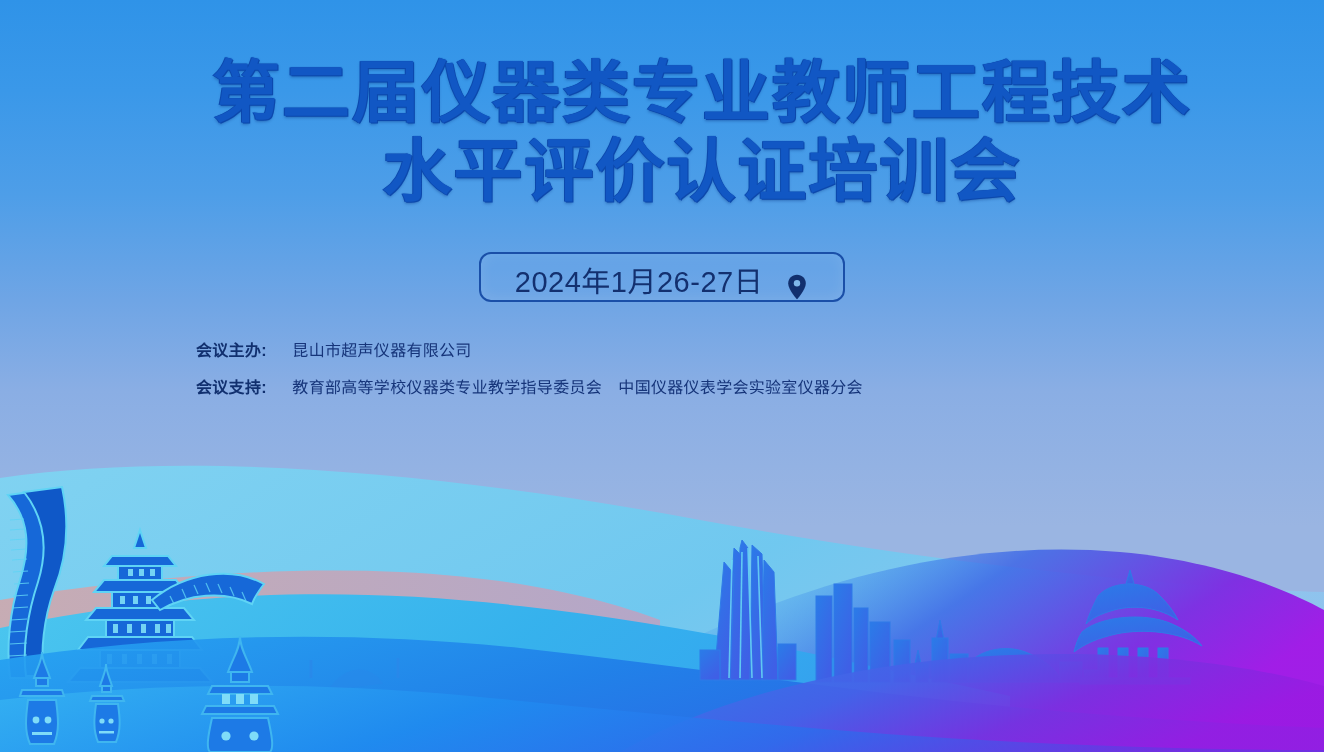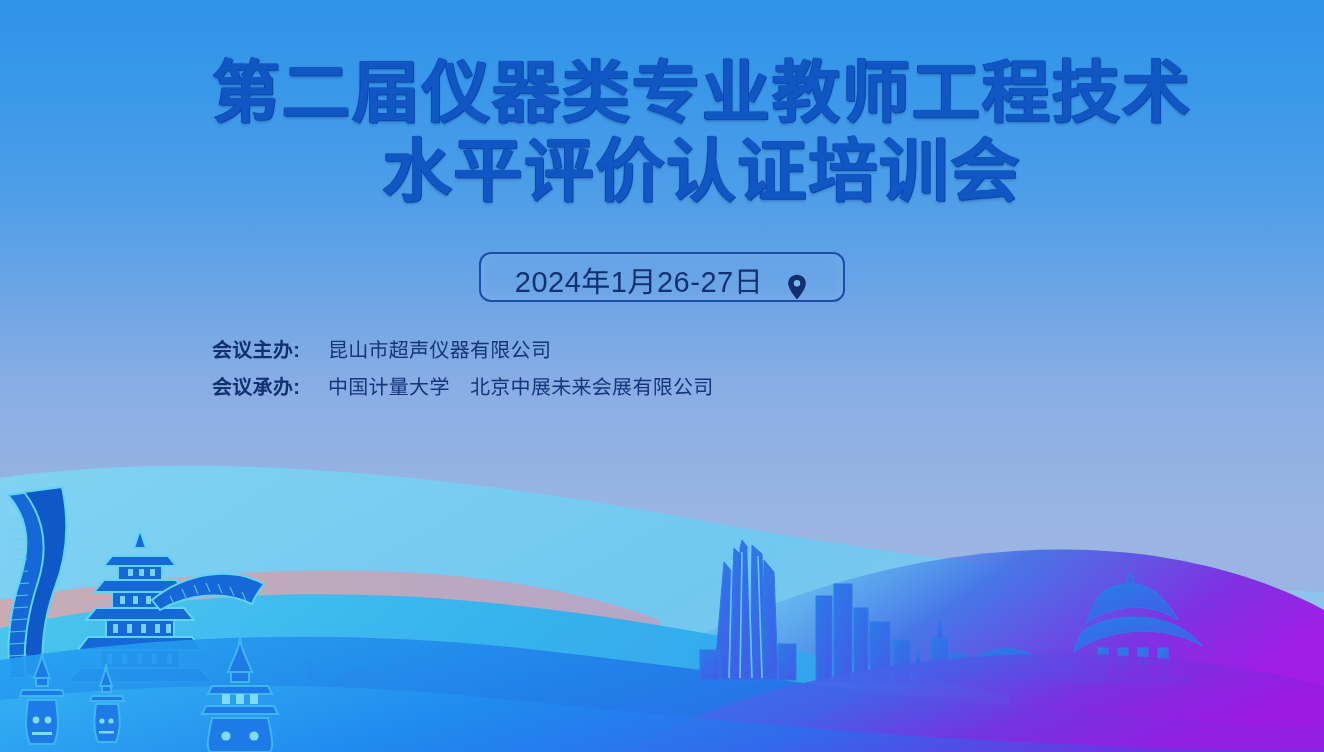--- a/index.html
+++ b/index.html
@@ -107,26 +107,25 @@
     white-space: nowrap;
   }
 
   .org-block {
     position: absolute;
     left: 196px;
     top: 332px;
     width: 1100px;
   }
   .org-line {
-    font-size: 20px;
+    font-size: 16px;
     line-height: 37px;
     color: #16357a;
     white-space: nowrap;
     letter-spacing: 0.3px;
-    margin-left: 16px;
   }
   .org-label {
     font-weight: 700;
     color: #11306f;
   }
   .org-value {
     font-weight: 400;
     color: #16357a;
   }
   .org-gap { display: inline-block; width: 16px; }
@@ -372,20 +371,20 @@
       </div>
     </div>
 
     <div class="org-block">
       <div class="org-line">
         <span class="org-label">会议主办:</span>
         <span class="org-gap"></span>
         <span class="org-value">昆山市超声仪器有限公司</span>
       </div>
       <div class="org-line">
-        <span class="org-label">会议承办:</span>
+        <span class="org-label">会议支持:</span>
         <span class="org-gap"></span>
-        <span class="org-value">中国计量大学　北京中展未来会展有限公司</span>
+        <span class="org-value">教育部高等学校仪器类专业教学指导委员会　中国仪器仪表学会实验室仪器分会</span>
       </div>
     </div>
 
   </div>
 </div>
 
 </body></html>

